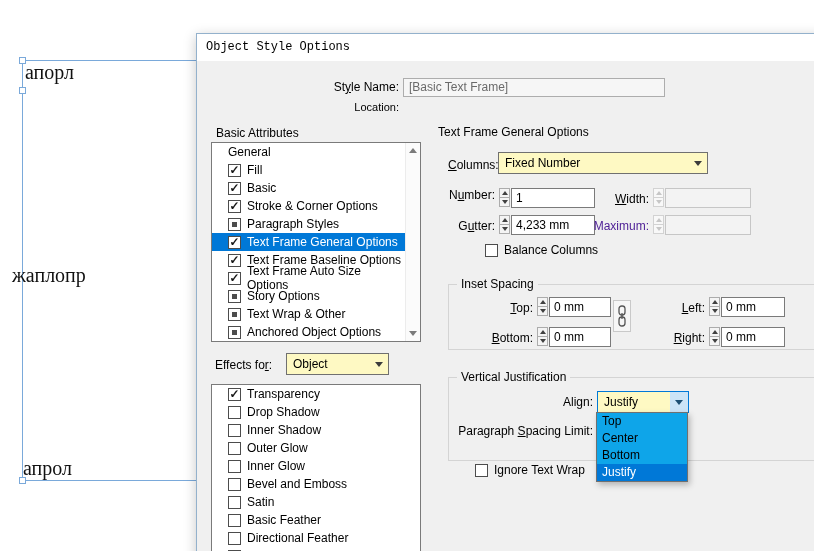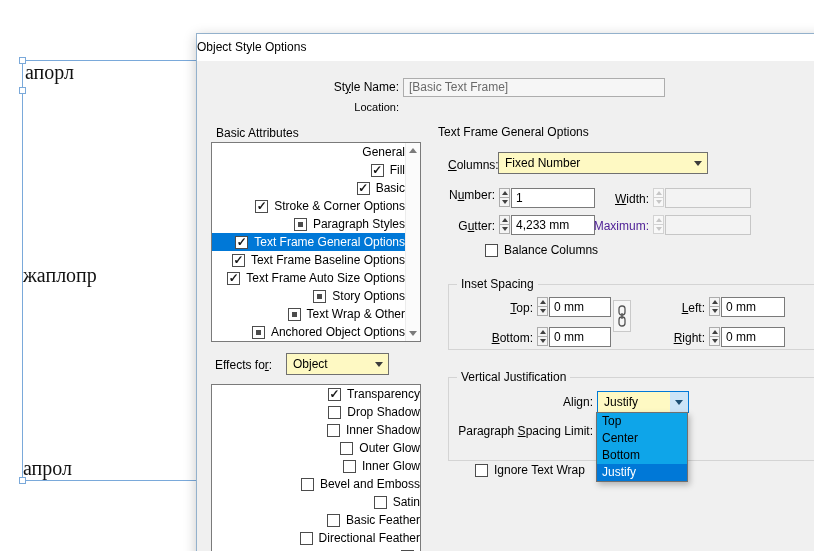--- a/index.html
+++ b/index.html
@@ -11,33 +11,33 @@
   
   .fline { position:absolute; background:var(--frame,#7aa9da); }
   .handle { position:absolute; width:7px; height:7px; background:#fff; border:1px solid var(--frame,#7aa9da); }
   .ctext { position:absolute; font-family:"Liberation Serif","DejaVu Serif",serif; font-size:20px; line-height:24px; color:#111; }
 
   
   .dialog { position:absolute; left:196px; top:33px; width:640px; height:545px;
             background:var(--dialogbg,#f0f0f0); border:1px solid #93b1cc;
             box-shadow:0 3px 12px rgba(0,0,0,.22); }
   .titlebar { height:27px; background:#fff; }
-  .titlebar .title { display:inline-block; padding-left:0; line-height:27px; font-size:12px; }
+  .titlebar .title { display:inline-block; padding-left:9px; line-height:27px; font-size:12px;font-family:Liberation Mono, monospace; }
 
   .rlabel { position:absolute; text-align:right; white-space:nowrap; line-height:14px; }
   .llabel { position:absolute; white-space:nowrap; line-height:14px; }
   .gray { color:#4c1d95; }
 
   .textfield { position:absolute; height:19px; background:#f6f6f6; border:1px solid #adadad;
                color:#6a6a6a; line-height:17px; padding-left:5px; }
 
   .listbox { position:absolute; background:#fff; border:1px solid #7a7a7a; overflow:hidden; }
   .list-items { position:absolute; left:0; top:0; right:0; }
   .list1 .list-items { right:15px; }
-  .list-row { height:18px; display:flex; align-items:center; gap:6px; padding-left:1px; font-size:12px;justify-content:flex-end; }
+  .list-row { height:18px; display:flex; align-items:center; gap:6px; padding-left:16px; font-size:12px; }
   .list-row.selected { background:var(--accent,#0078d7); color:#fff; }
 
   .cb { width:13px; height:13px; border:1px solid #4c4c4c; background:#fff; position:relative; flex:none; }
   .cb.checked::after { content:"✓"; position:absolute; left:0; top:0; width:11px; height:11px;
                        font-size:12px; line-height:11px; text-align:center; color:#161616; font-weight:bold; }
   .cb.mixed::after { content:""; position:absolute; left:3px; top:3px; width:5px; height:5px; background:#4c4c4c; }
 
   .vscroll { position:absolute; top:0; right:0; bottom:0; width:15px; background:#fbfbfb; border-left:1px solid #ececec; }
   .sarrow { position:absolute; left:0; width:14px; height:15px; display:flex; align-items:center; justify-content:center; }
   .sarrow.up { top:0; } .sarrow.down { bottom:0; }
@@ -87,21 +87,21 @@
 
 <div class="page">
 
   <div class="fline" style="left:22px;top:60px;width:175px;height:1px;"></div>
   <div class="fline" style="left:22px;top:60px;width:1px;height:421px;"></div>
   <div class="fline" style="left:22px;top:480px;width:175px;height:1px;"></div>
   <div class="handle" style="left:19px;top:57px;"></div>
   <div class="handle" style="left:19px;top:87px;"></div>
   <div class="handle" style="left:19px;top:477px;"></div>
   <div class="ctext" style="left:25px;top:60px;">апорл</div>
-  <div class="ctext" style="left:23px;top:263px;">жаплопр</div>
+  <div class="ctext" style="left:12px;top:263px;">жаплопр</div>
   <div class="ctext" style="left:23px;top:456px;">апрол</div>
 
   <div class="dialog">
 
     <div class="titlebar">
       <span class="title">Object Style Options</span>
     </div>
 
     <span class="rlabel" style="left:104px;top:46px;width:98px;">St<u>y</u>le Name:</span>
     <div class="textfield" style="left:206px;top:44px;width:262px;">[Basic Text Frame]</div>

